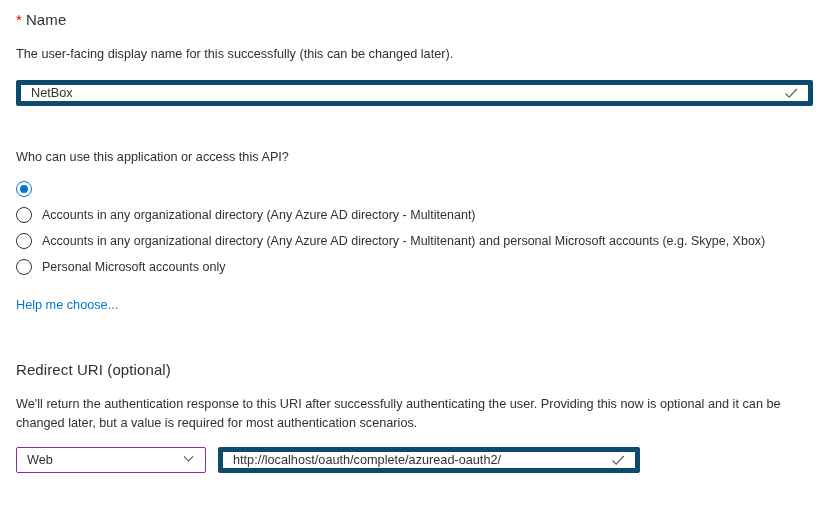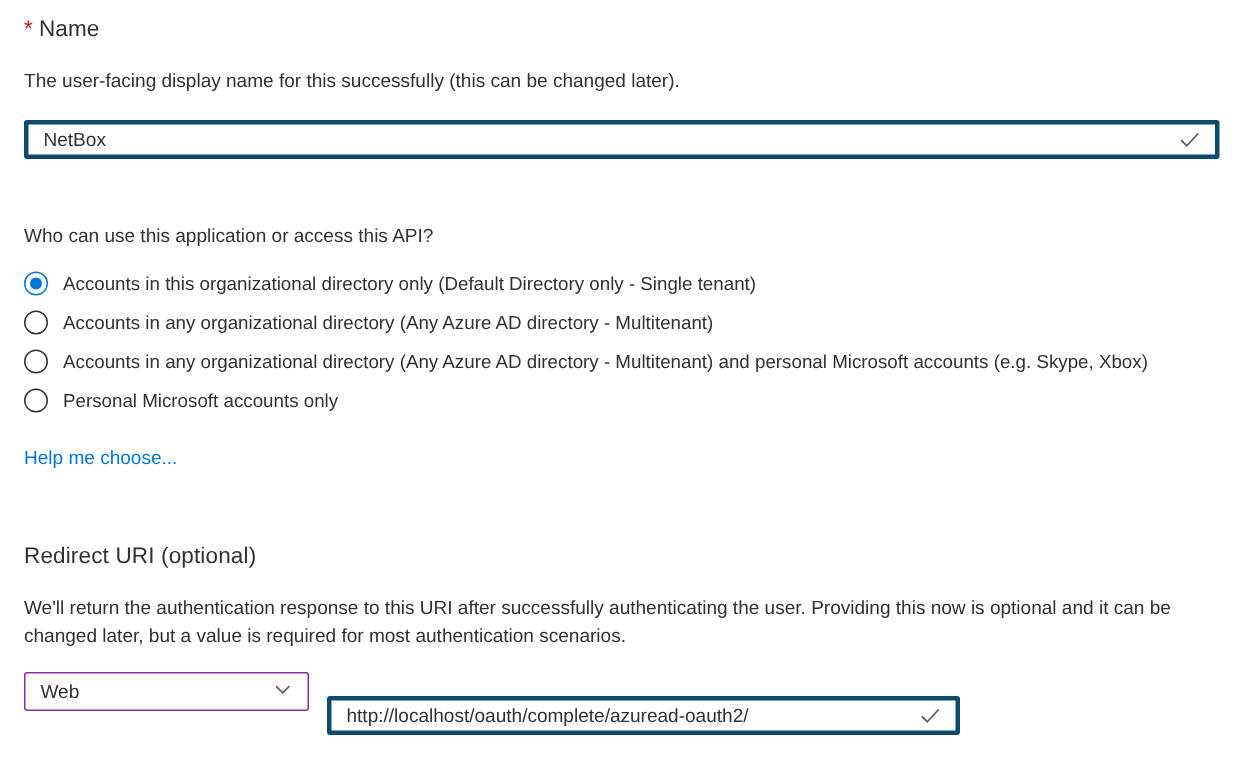--- a/index.html
+++ b/index.html
@@ -27,21 +27,21 @@
     color: #323130;
     margin-top: 17px;
     line-height: 19px;
     max-width: 800px;
   }
 
   .input-wrap {
     position: relative;
     margin-top: 16px;
     height: 26px;
-    border: 3px solid #0c4a6e;
+    border: 5px solid #0c4a6e;
     border-radius: 2px;
     background: #fff;
     box-sizing: border-box;
     display: flex;
     align-items: center;
   }
   .input-wrap input {
     border: none;
     outline: none;
     background: transparent;
@@ -123,21 +123,21 @@
     align-items: center;
     justify-content: space-between;
     padding: 0 10px;
     font-size: 12.7px;
     color: #323130;
     cursor: pointer;
     background: #fff;
   }
   .uri-wrap {
     width: 422px;
-    margin-top: 16px;
+    margin-top: 0;
   }
 </style>
 </head>
 <body>
 
 <div class="page">
 
   <div class="section-heading">
     <span class="required">*</span><span>Name</span>
   </div>
@@ -152,21 +152,20 @@
   </div>
 
   <div class="section2">
     <div class="question">Who can use this application or access this API?</div>
 
     <div class="radio-group">
       <label class="radio-row selected">
         <span class="radio-circle">
             <span class="radio-dot"></span>
           </span>
-        <span class="radio-label">Accounts in this organizational directory only (Default Directory only - Single tenant)</span>
       </label>
       <label class="radio-row">
         <span class="radio-circle">
             <span class="radio-dot"></span>
           </span>
         <span class="radio-label">Accounts in any organizational directory (Any Azure AD directory - Multitenant)</span>
       </label>
       <label class="radio-row">
         <span class="radio-circle">
             <span class="radio-dot"></span>

